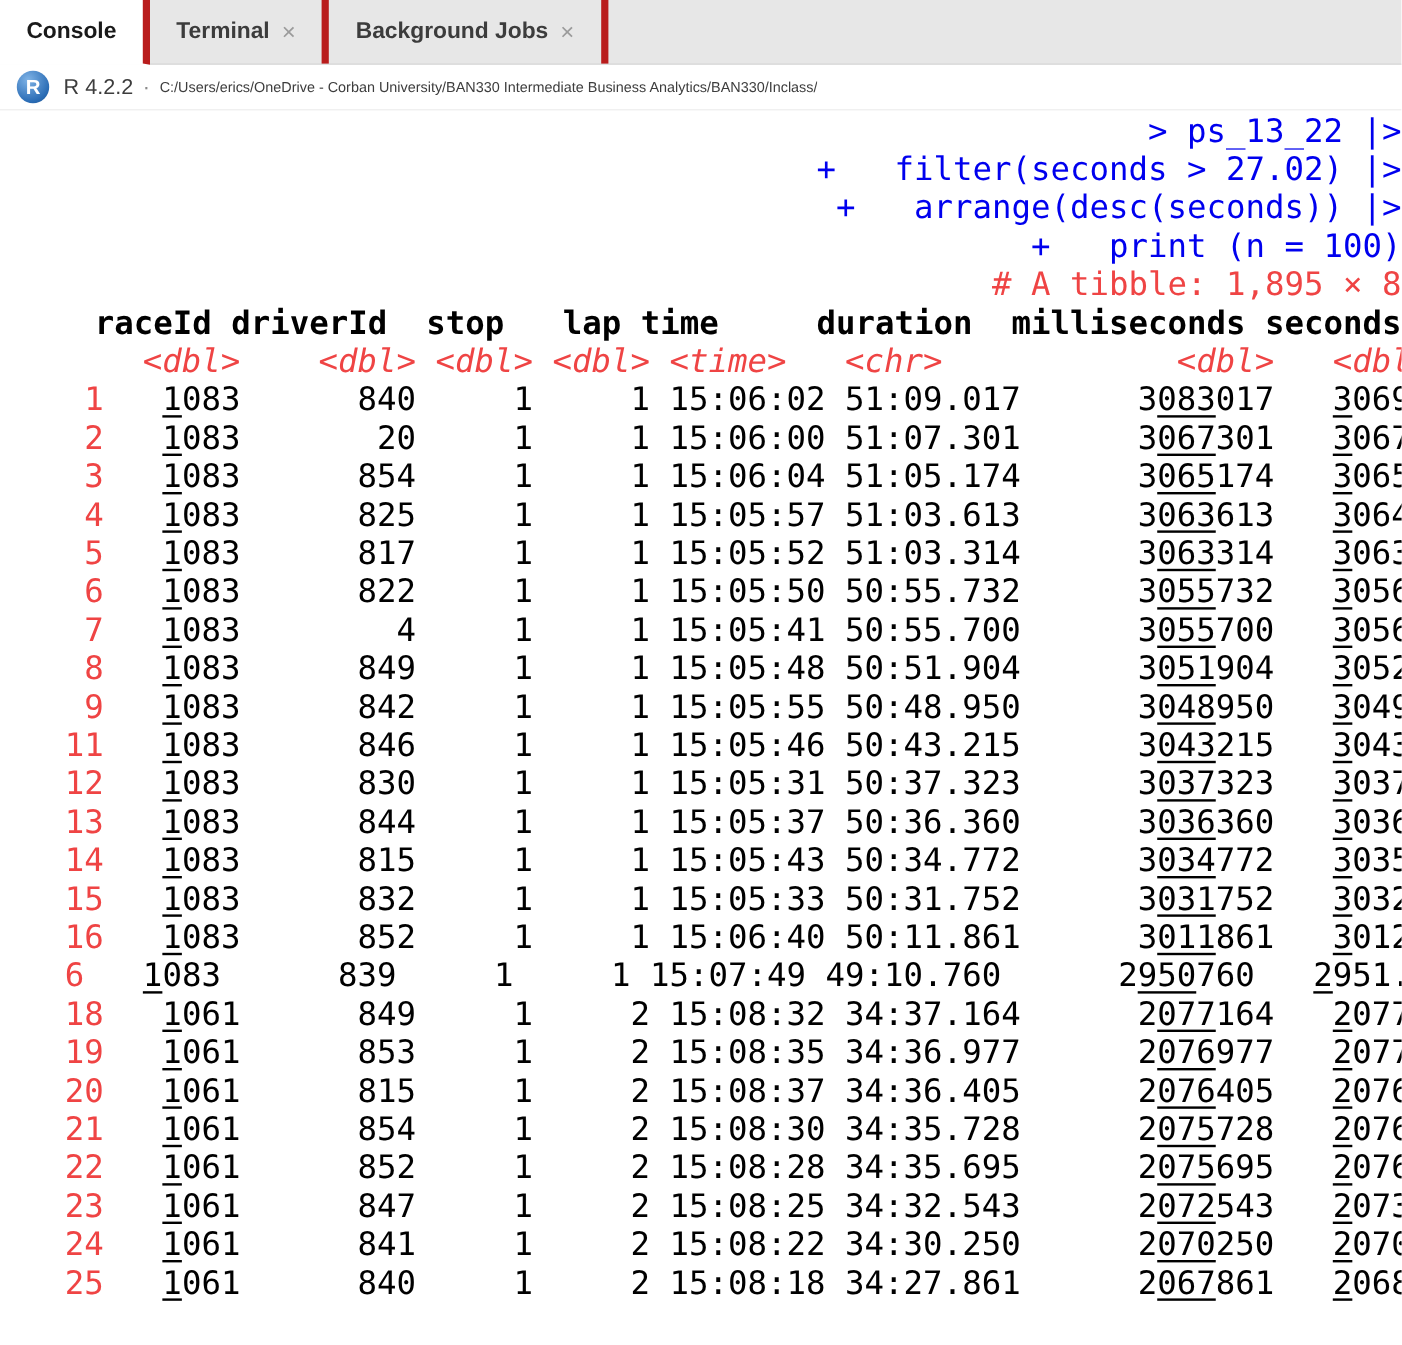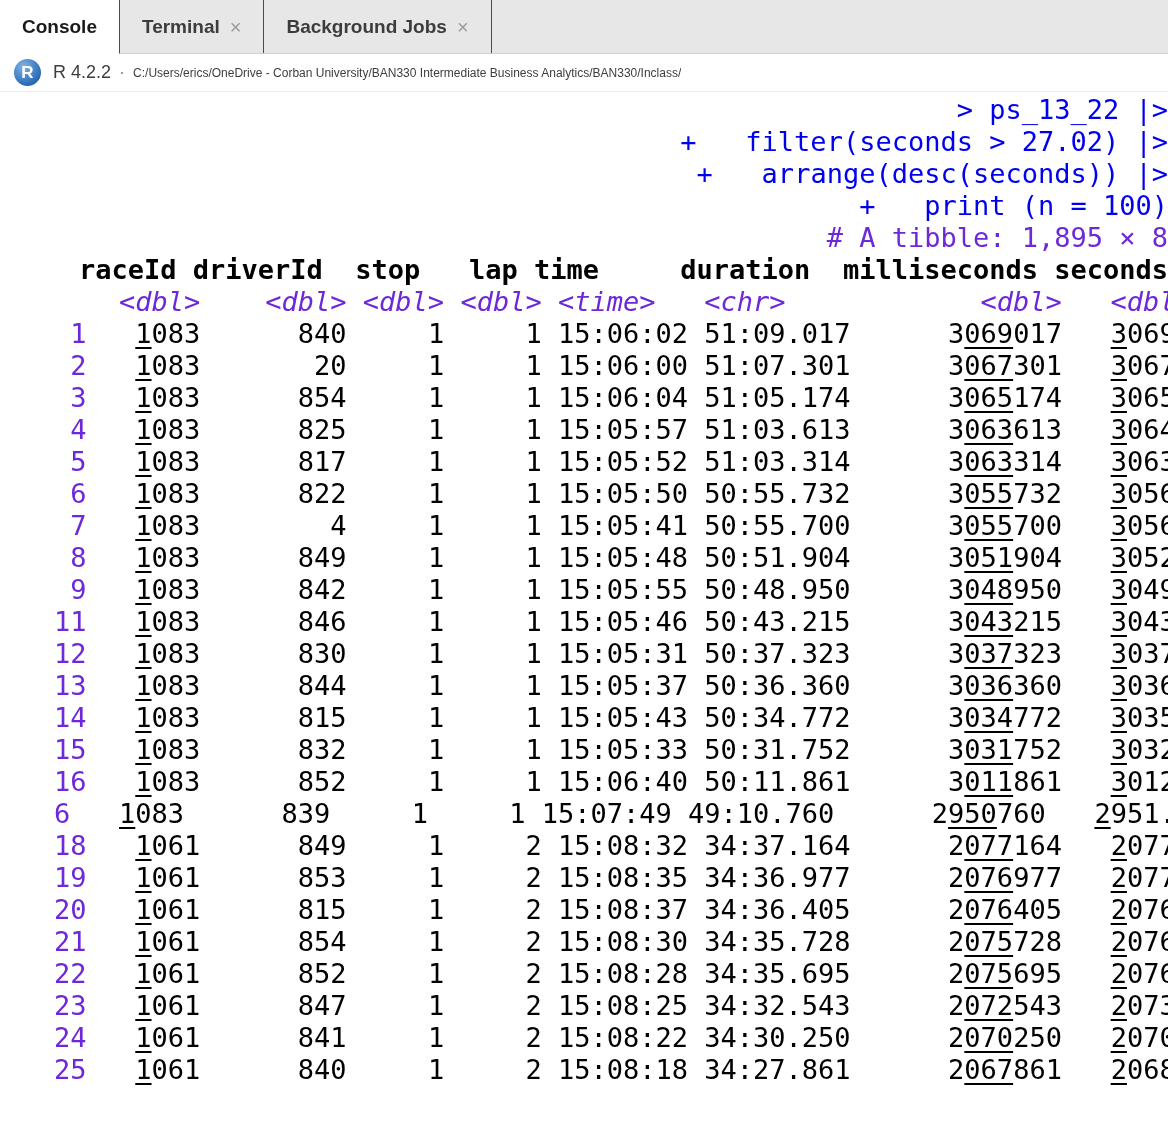--- a/index.html
+++ b/index.html
@@ -3,42 +3,42 @@
 <meta charset="utf-8">
 <style>
   * { margin:0; padding:0; box-sizing:border-box; }
   html,body { width:1168px; height:1121px; background:#ffffff; overflow:hidden;
               font-family:"Liberation Sans", sans-serif; }
 
   
   .tabbar { display:flex; align-items:stretch; height:54px; background:#e7e7e7;
             border-bottom:1px solid #d2d2d2; }
   .tab { display:flex; align-items:center; padding:0 22px; font-size:19px; font-weight:bold;
-         color:#3c3c3c; border-right:1px solid #b91c1c; cursor:pointer; white-space:nowrap; }
+         color:#3c3c3c; border-right:6px solid #b91c1c; cursor:pointer; white-space:nowrap; }
   .tab.active { background:#ffffff; color:#1a1a1a; border-bottom:1px solid #ffffff;
                 margin-bottom:-1px; }
   .tab-close { margin-left:10px; color:#9b9b9b; font-weight:normal; font-size:20px; line-height:1; }
 
   
   .infobar { display:flex; align-items:center; height:38px; padding-left:14px;
              background:#ffffff; border-bottom:1px solid #ededed; white-space:nowrap; overflow:hidden; }
   .rlogo { width:27px; height:27px; border-radius:50%; flex:0 0 auto;
            background:radial-gradient(circle at 35% 28%, #7fb3e6, #2a6cb5 70%, #1d4f8a);
            color:#ffffff; font-weight:bold; font-size:17px; display:flex;
            align-items:center; justify-content:center; margin-right:12px; }
   .rver { color:#3d3d3d; font-size:18px; margin-right:8px; }
   .dotsep { color:#8a8a8a; font-size:18px; margin-right:8px; }
   .wdpath { color:#3d3d3d; font-size:12px; overflow:hidden; text-overflow:clip; }
 
   
   .console { padding:2px 0 0 6px; font-family:"DejaVu Sans Mono", monospace;
              font-size:27px; line-height:32px; color:#000000; cursor:text;text-align:right; }
   .line { white-space:pre; height:32px; }
   .cmd  { color:#0000ee; }
-  .meta { color:#6d28d9;margin-left:48px; }
+  .meta { color:#ef4444;margin-left:48px; }
   .italic { font-style:italic; }
   .hdr  { font-weight:bold; }
   .u { text-decoration:underline; text-decoration-thickness:2px; text-underline-offset:4px; }
 </style>
 </head>
 <body>
 
 <div class="pane">
 
   <div class="tabbar">
@@ -63,21 +63,21 @@
   </div>
 
   <div class="console" id="console-out">
       <div class="line cmd">&gt; ps_13_22 |&gt;</div>
       <div class="line cmd">+   filter(seconds &gt; 27.02) |&gt;</div>
       <div class="line cmd">+   arrange(desc(seconds)) |&gt;</div>
       <div class="line cmd">+   print (n = 100)</div>
       <div class="line meta"># A tibble: 1,895 × 8</div>
       <div class="line hdr">   raceId driverId  stop   lap time     duration  milliseconds seconds</div>
       <div class="line meta italic">    &lt;dbl&gt;    &lt;dbl&gt; &lt;dbl&gt; &lt;dbl&gt; &lt;time&gt;   &lt;chr&gt;            &lt;dbl&gt;   &lt;dbl&gt;</div>
-      <div class="line"><span class="meta"> 1</span>   <span class="u">1</span>083      840     1     1 15:06:02 51:09.017      3<span class="u">069</span>017   <span class="u">3</span>069.</div>
+      <div class="line"><span class="meta"> 1</span>   <span class="u">1</span>083      840     1     1 15:06:02 51:09.017      3<span class="u">083</span>017   <span class="u">3</span>069.</div>
       <div class="line"><span class="meta"> 2</span>   <span class="u">1</span>083       20     1     1 15:06:00 51:07.301      3<span class="u">067</span>301   <span class="u">3</span>067.</div>
       <div class="line"><span class="meta"> 3</span>   <span class="u">1</span>083      854     1     1 15:06:04 51:05.174      3<span class="u">065</span>174   <span class="u">3</span>065.</div>
       <div class="line"><span class="meta"> 4</span>   <span class="u">1</span>083      825     1     1 15:05:57 51:03.613      3<span class="u">063</span>613   <span class="u">3</span>064.</div>
       <div class="line"><span class="meta"> 5</span>   <span class="u">1</span>083      817     1     1 15:05:52 51:03.314      3<span class="u">063</span>314   <span class="u">3</span>063.</div>
       <div class="line"><span class="meta"> 6</span>   <span class="u">1</span>083      822     1     1 15:05:50 50:55.732      3<span class="u">055</span>732   <span class="u">3</span>056.</div>
       <div class="line"><span class="meta"> 7</span>   <span class="u">1</span>083        4     1     1 15:05:41 50:55.700      3<span class="u">055</span>700   <span class="u">3</span>056.</div>
       <div class="line"><span class="meta"> 8</span>   <span class="u">1</span>083      849     1     1 15:05:48 50:51.904      3<span class="u">051</span>904   <span class="u">3</span>052.</div>
       <div class="line"><span class="meta"> 9</span>   <span class="u">1</span>083      842     1     1 15:05:55 50:48.950      3<span class="u">048</span>950   <span class="u">3</span>049.</div>
       <div class="line"><span class="meta">11</span>   <span class="u">1</span>083      846     1     1 15:05:46 50:43.215      3<span class="u">043</span>215   <span class="u">3</span>043.</div>
       <div class="line"><span class="meta">12</span>   <span class="u">1</span>083      830     1     1 15:05:31 50:37.323      3<span class="u">037</span>323   <span class="u">3</span>037.</div>

